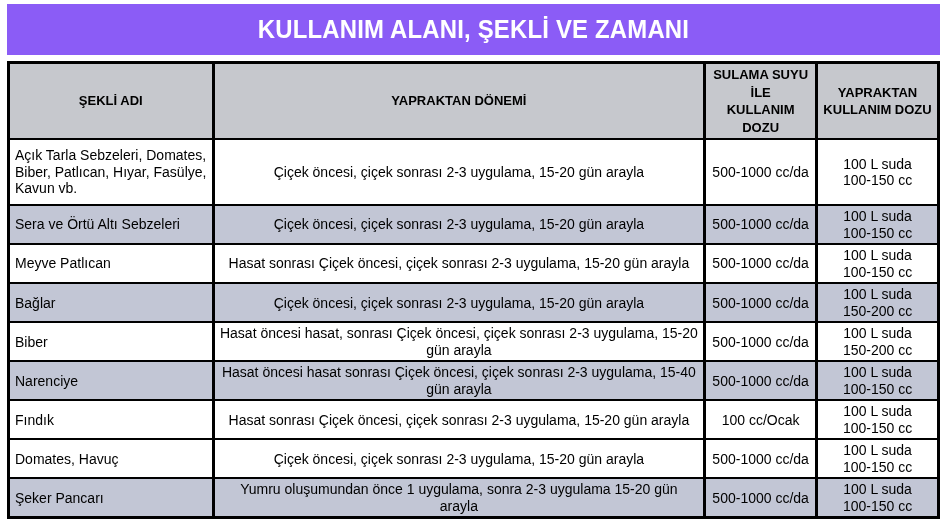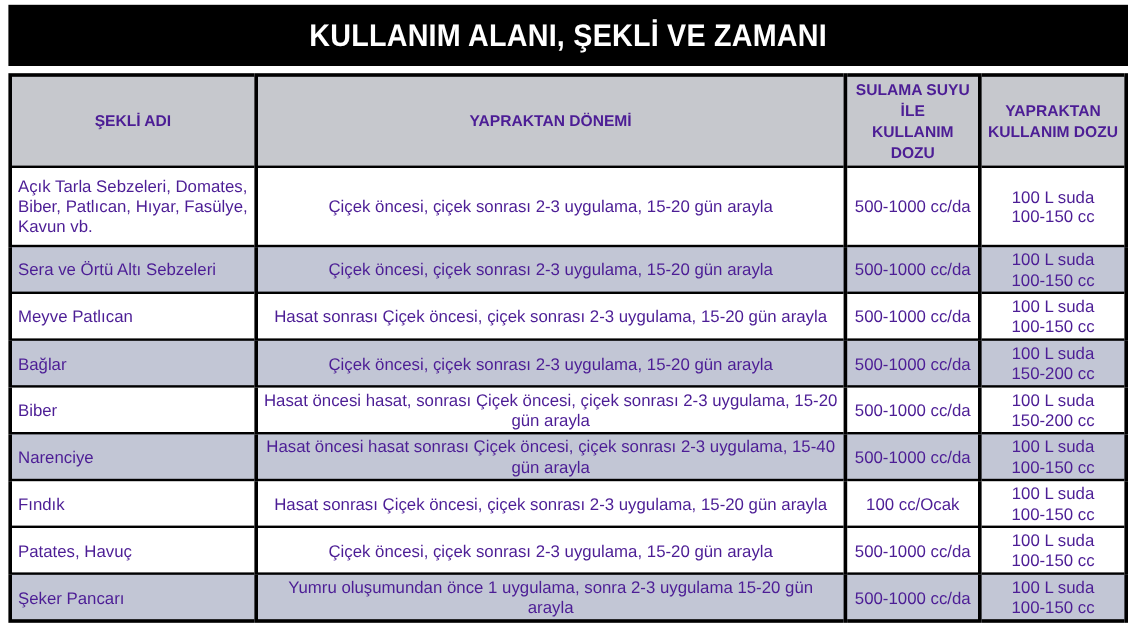--- a/index.html
+++ b/index.html
@@ -14,21 +14,21 @@
   .page {
     width: 947px;
     height: 528px;
     box-sizing: border-box;
     padding: 4px 0 0 7px;
   }
   .title-bar {
     width: 933px;
     height: 51px;
     box-sizing: border-box;
-    background: #000000;
+    background: #8b5cf6;
     display: flex;
     align-items: center;
     justify-content: center;
     margin-bottom: 6px;
   }
   .title-bar span {
     color: #ffffff;
     font-size: 26px;
     font-weight: bold;
     letter-spacing: 0.2px;
@@ -39,21 +39,21 @@
     border-collapse: collapse;
     table-layout: fixed;
     width: 933px;
     border: 3px solid #000000;
     background: #ffffff;
   }
   .usage-table th, .usage-table td {
     border: 2px solid #000000;
     border-left-width: 3px;
     border-right-width: 3px;
-    color: #4c1d95;
+    color: #000000;
     box-sizing: border-box;
     padding: 2px 5px;
     vertical-align: middle;
   }
   .col-product { width: 203px; }
   .col-period  { width: 488px; }
   .col-water   { width: 111px; }
   .col-foliar  { width: 121px; }
 
   .usage-table thead th {
@@ -153,21 +153,21 @@
 100-150 cc</td>
   </tr>
         <tr>
     <td class="cell-product">Fındık</td>
     <td class="cell-period">Hasat sonrası Çiçek öncesi, çiçek sonrası 2-3 uygulama, 15-20 gün arayla</td>
     <td class="cell-water">100 cc/Ocak</td>
     <td class="cell-foliar">100 L suda
 100-150 cc</td>
   </tr>
         <tr>
-    <td class="cell-product">Patates, Havuç</td>
+    <td class="cell-product">Domates, Havuç</td>
     <td class="cell-period">Çiçek öncesi, çiçek sonrası 2-3 uygulama, 15-20 gün arayla</td>
     <td class="cell-water">500-1000 cc/da</td>
     <td class="cell-foliar">100 L suda
 100-150 cc</td>
   </tr>
         <tr class="stripe">
     <td class="cell-product">Şeker Pancarı</td>
     <td class="cell-period">Yumru oluşumundan önce 1 uygulama, sonra 2-3 uygulama 15-20 gün arayla</td>
     <td class="cell-water">500-1000 cc/da</td>
     <td class="cell-foliar">100 L suda

